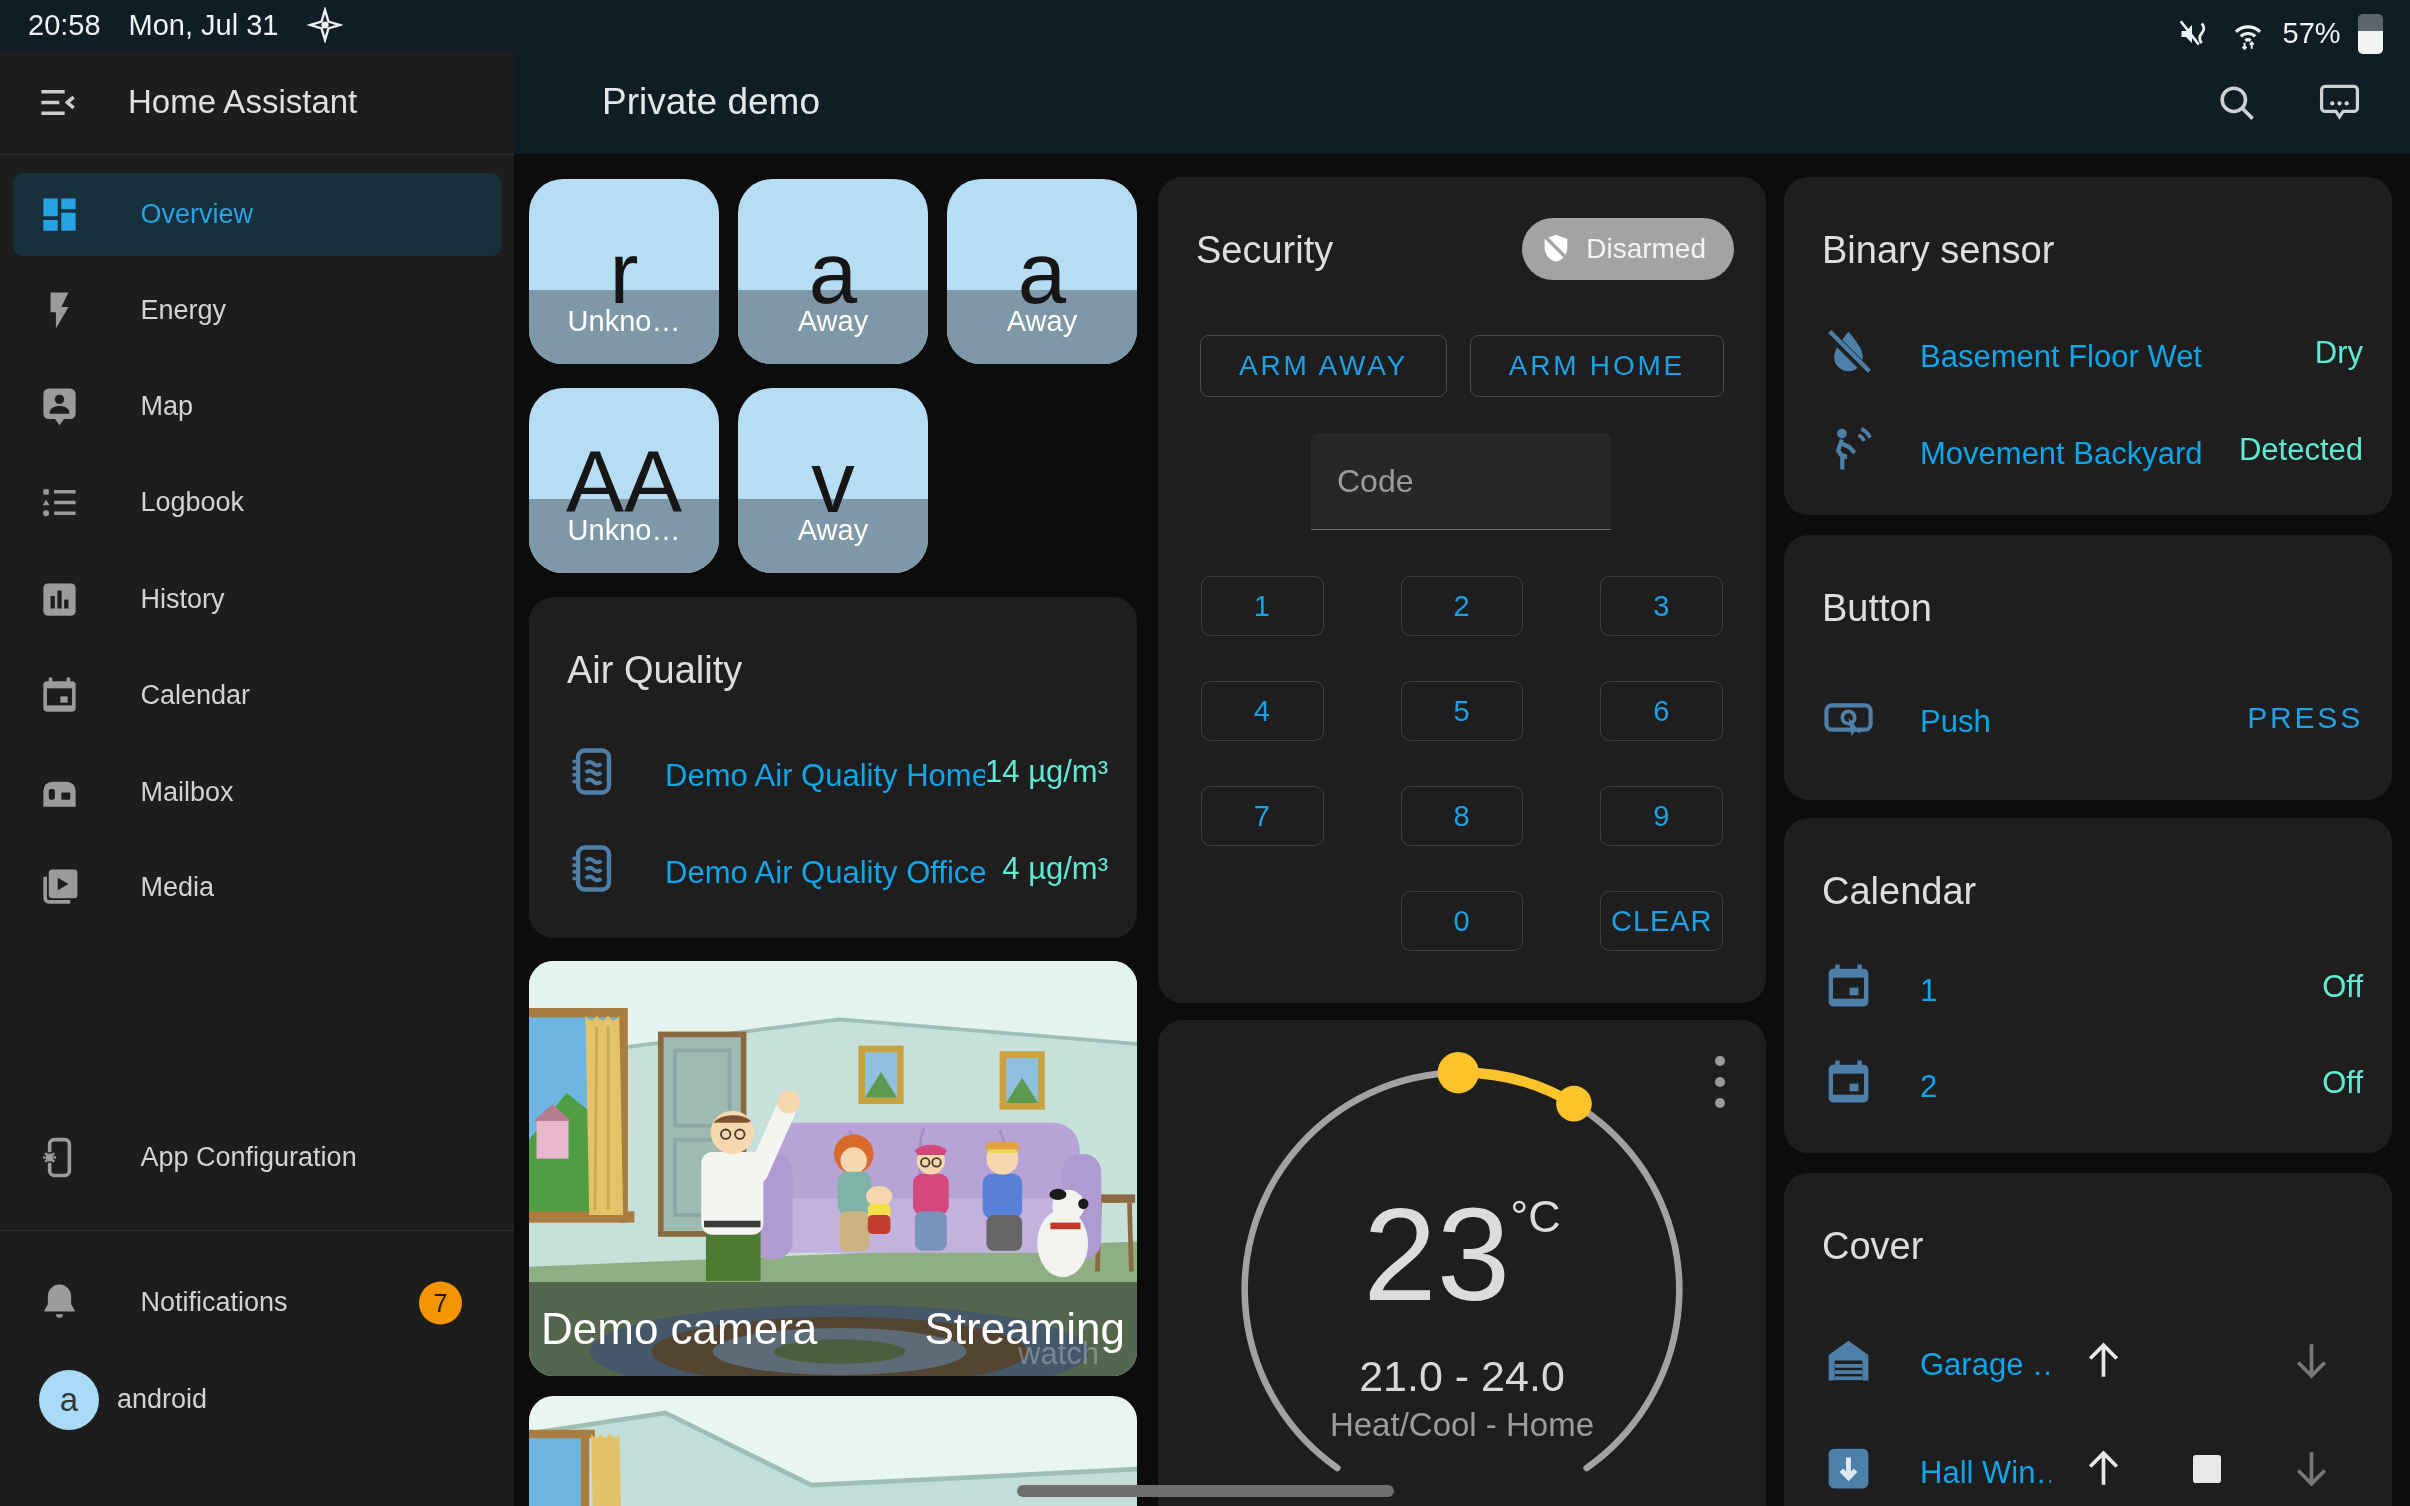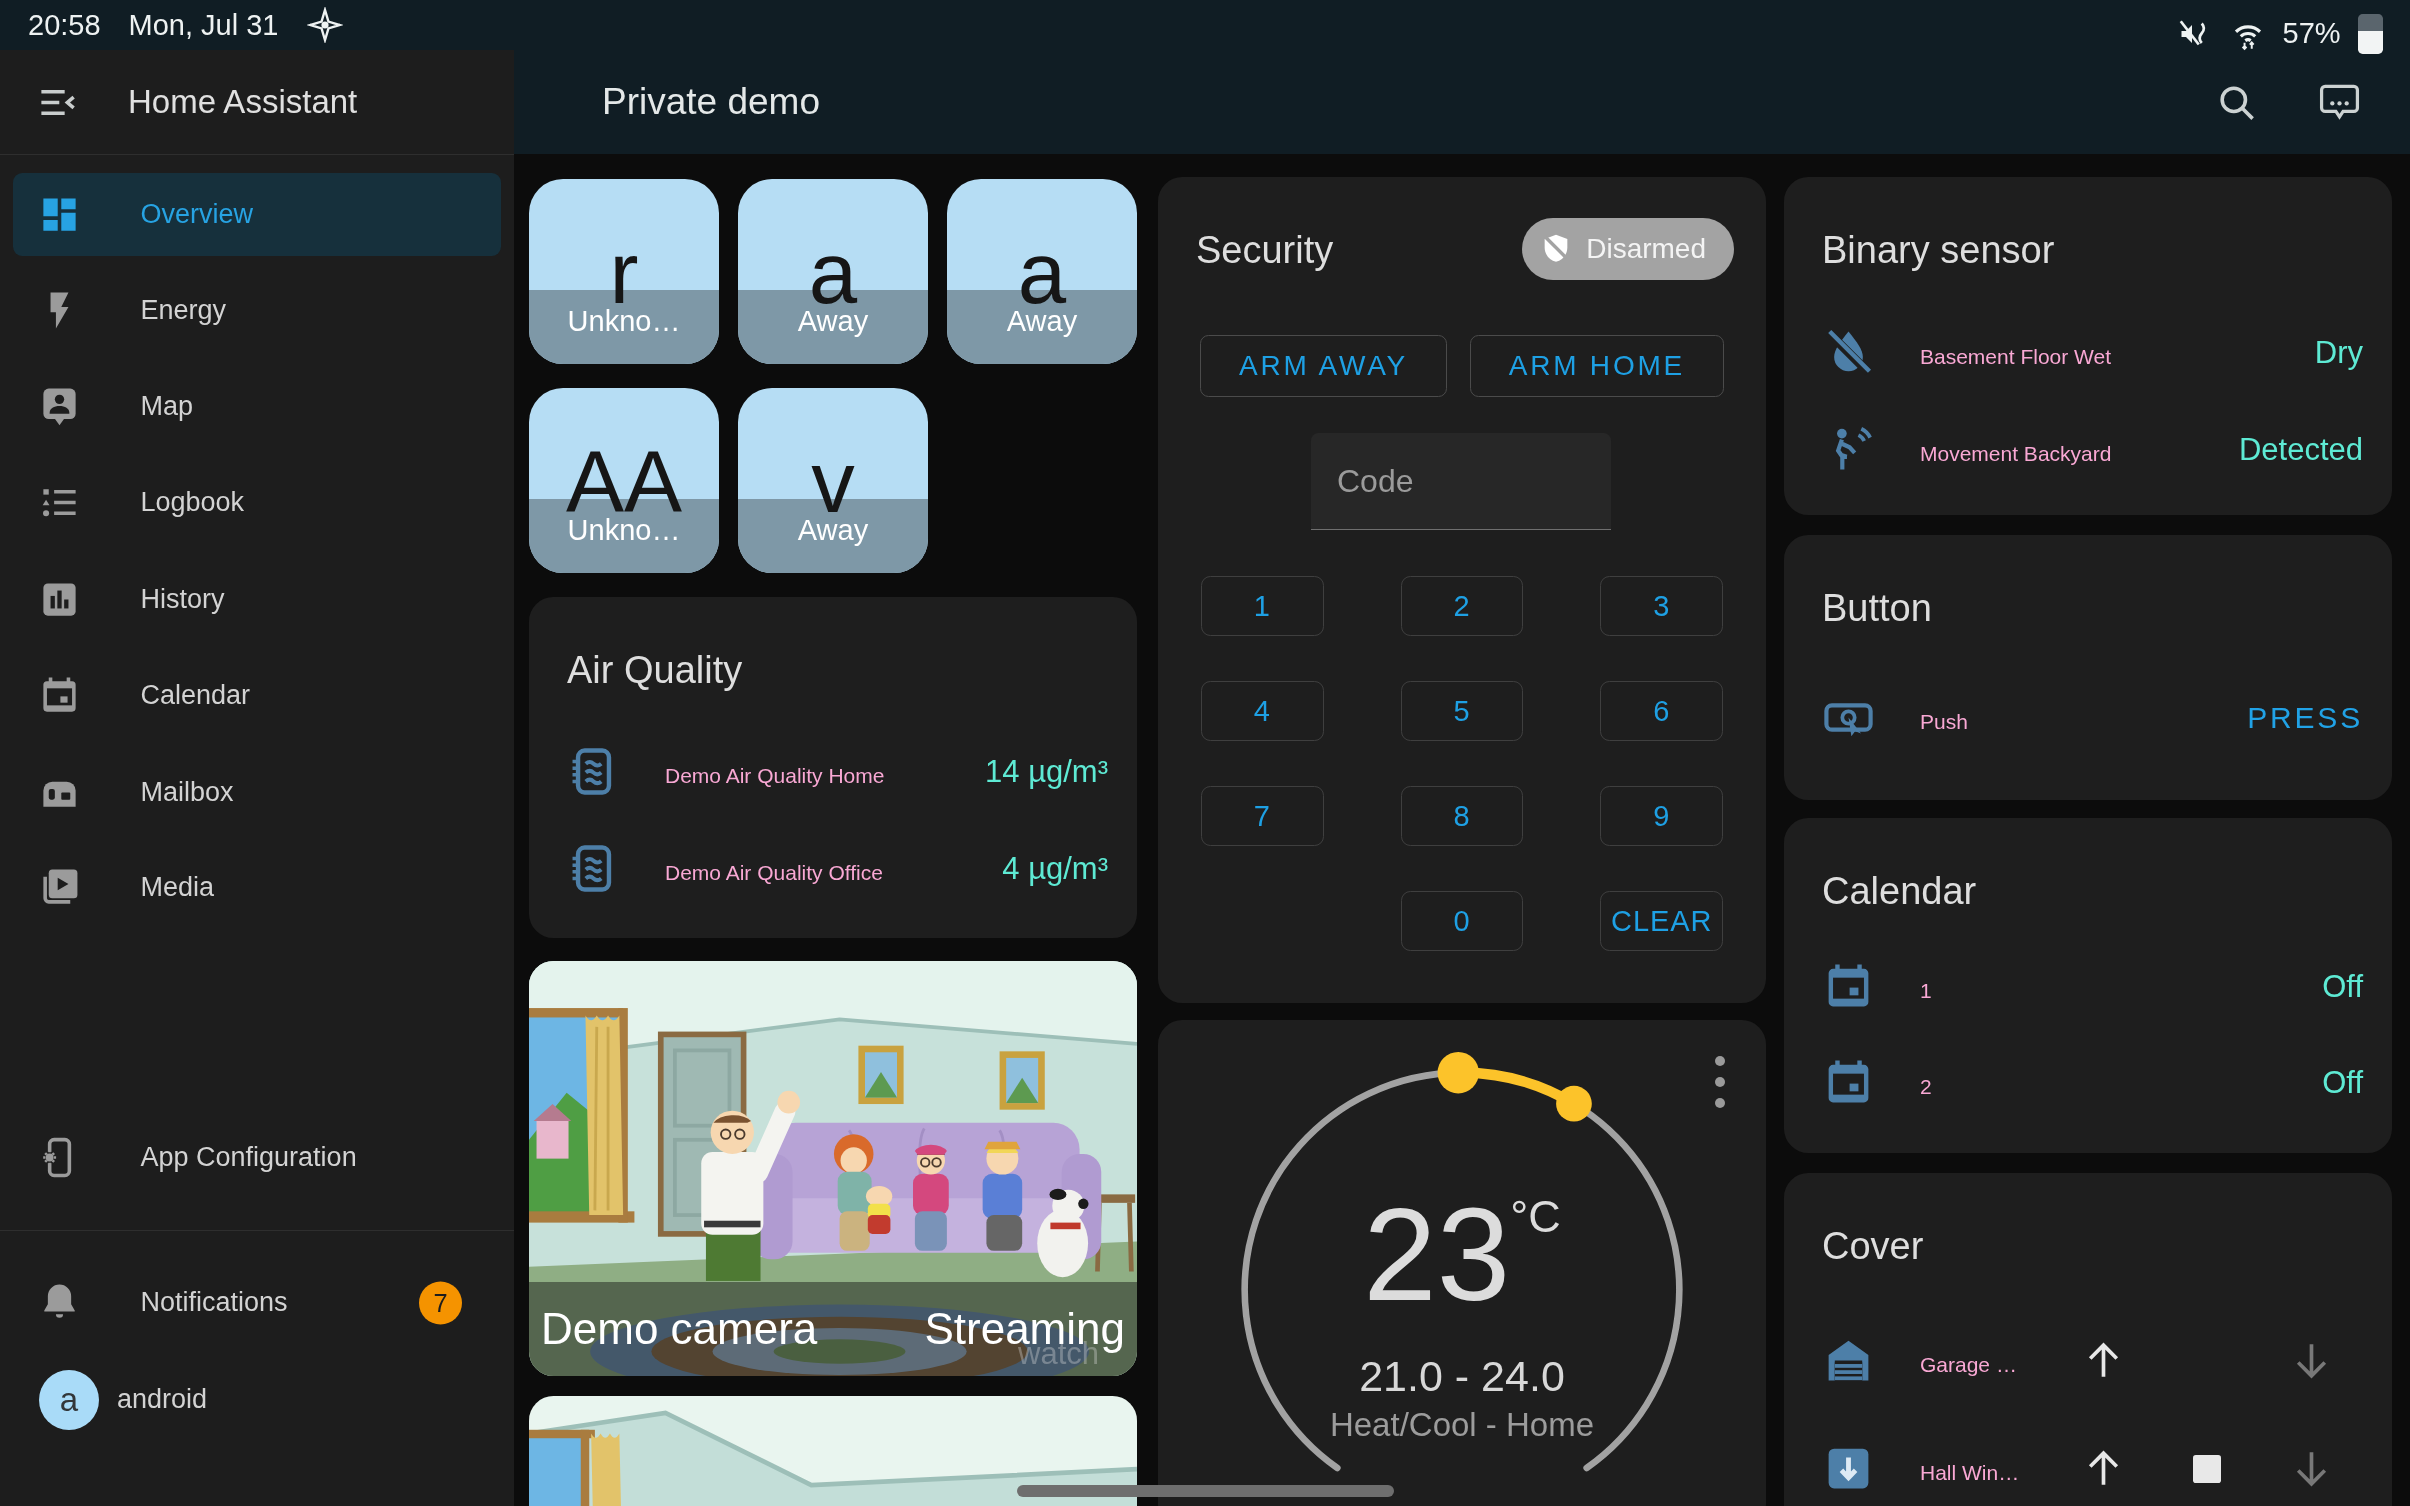--- a/index.html
+++ b/index.html
@@ -32,21 +32,21 @@
   .sb-div{position:absolute;left:0;right:0;height:0.9px;background:#2e2e2e;}
   .notif-badge{position:absolute;right:39px;top:50%;transform:translateY(-50%);width:43px;height:43px;border-radius:50%;
                background:#f59300;color:#1d1d1d;font-size:25.4px;display:flex;align-items:center;justify-content:center;}
   .avatar{position:absolute;left:26px;width:60px;height:60px;border-radius:50%;background:#a9dbf8;color:#323639;
           font-size:33px;display:flex;align-items:center;justify-content:center;}
   
   .card{position:absolute;background:#1e1e1e;border-radius:24.5px;color:#e4e4e4;overflow:hidden;}
   .card-title{position:absolute;top:52px;left:38px;font-size:38px;color:#dedede;}
   .row{position:absolute;left:38px;right:29px;height:75px;display:flex;align-items:center;}
   .ricon{width:53px;height:53px;margin-right:45px;color:#4d7fa8;flex:none;}
-  .rname{flex:1;font-size:21px;color:#f9a8d4;white-space:nowrap;overflow:hidden;margin-top:8px;}
+  .rname{flex:1;font-size:31px;color:#0ea5e9;white-space:nowrap;overflow:hidden;margin-top:8px;}
   .rvalue{font-size:31px;color:#5eead4;}
   .raction{font-size:30px;color:#21a2e6;letter-spacing:2.8px;}
   
   .pbadge{position:absolute;width:190px;height:185px;border-radius:34px;background:#b6ddf4;overflow:hidden;}
   .pletter{position:absolute;top:47px;left:0;right:0;height:90px;display:flex;align-items:flex-end;justify-content:center;
            font-size:87px;color:#161616;line-height:1;z-index:2;}
   .pstatus{position:absolute;top:111px;left:0;right:0;bottom:0;background:#7e98a7;display:flex;justify-content:center;
            padding-top:15px;font-size:29px;color:#fff;box-sizing:border-box;}
   
   .state-pill{position:absolute;right:32px;top:41px;height:62px;border-radius:31px;background:#a3a3a3;display:flex;

